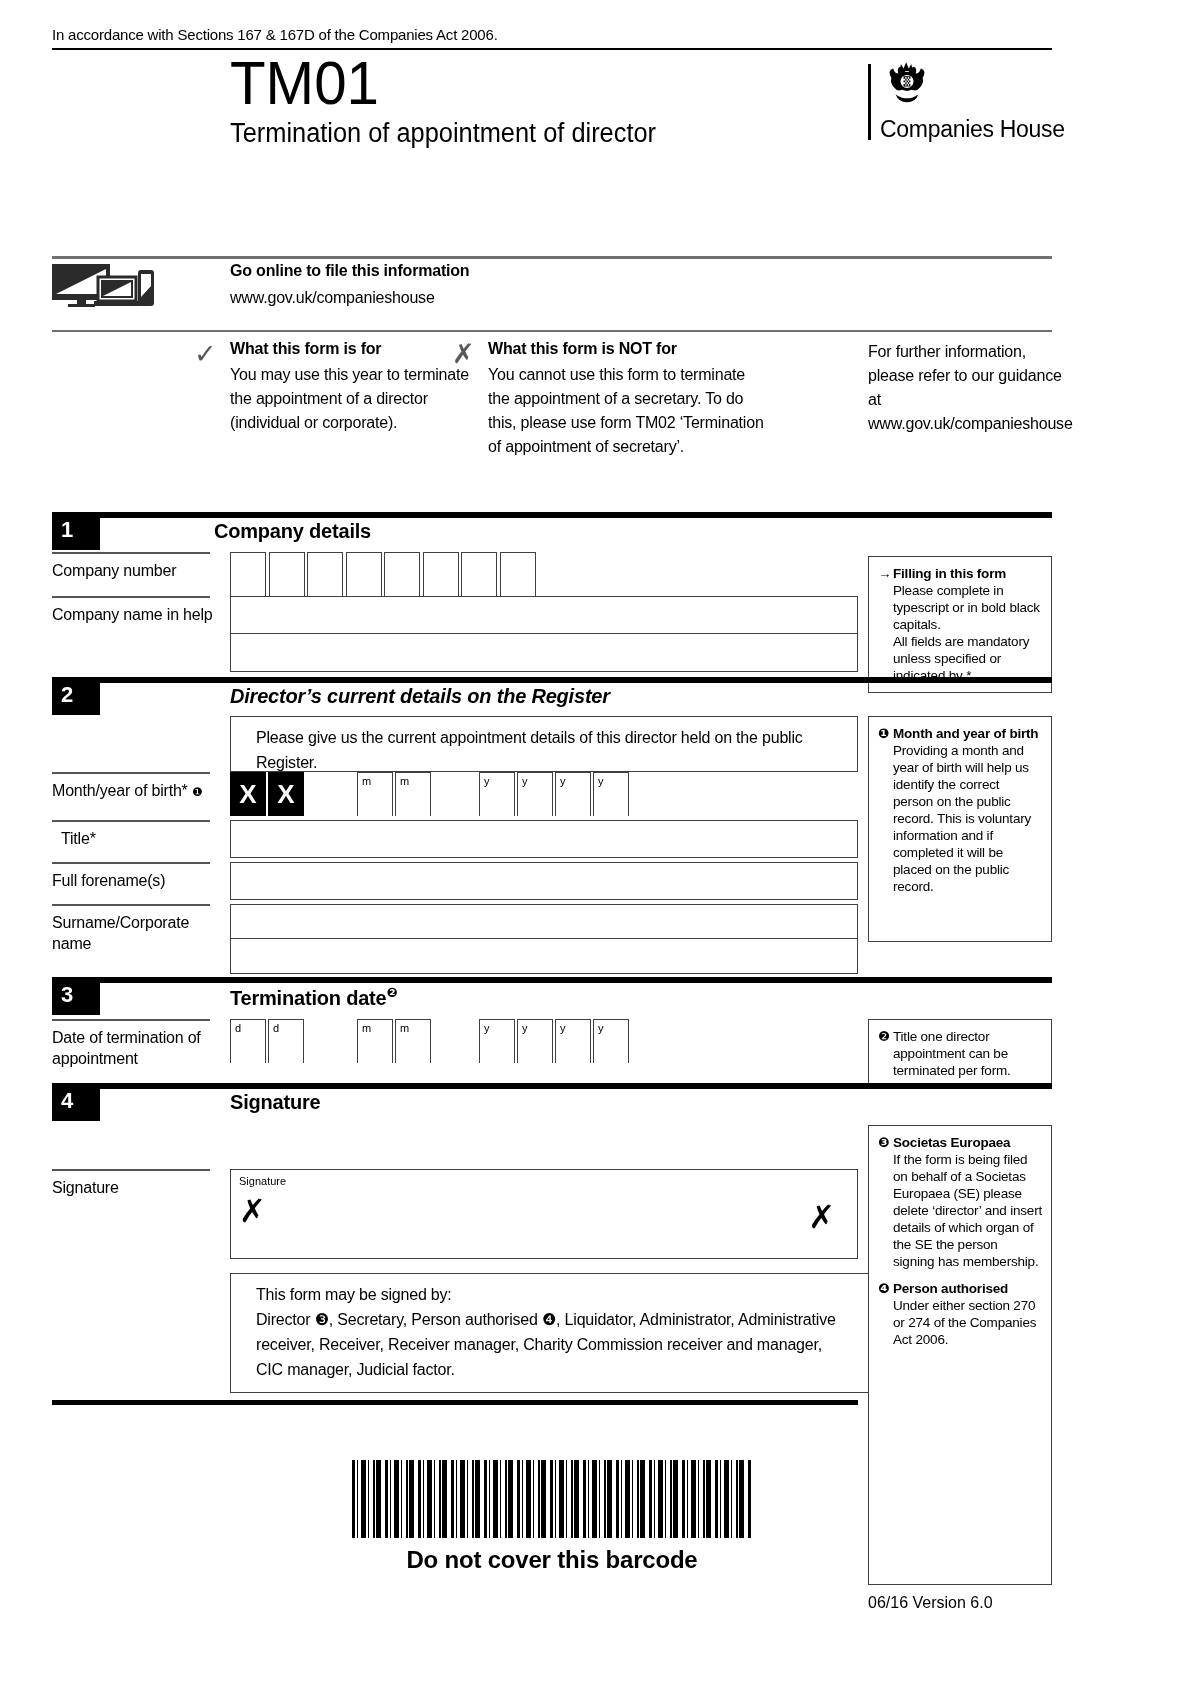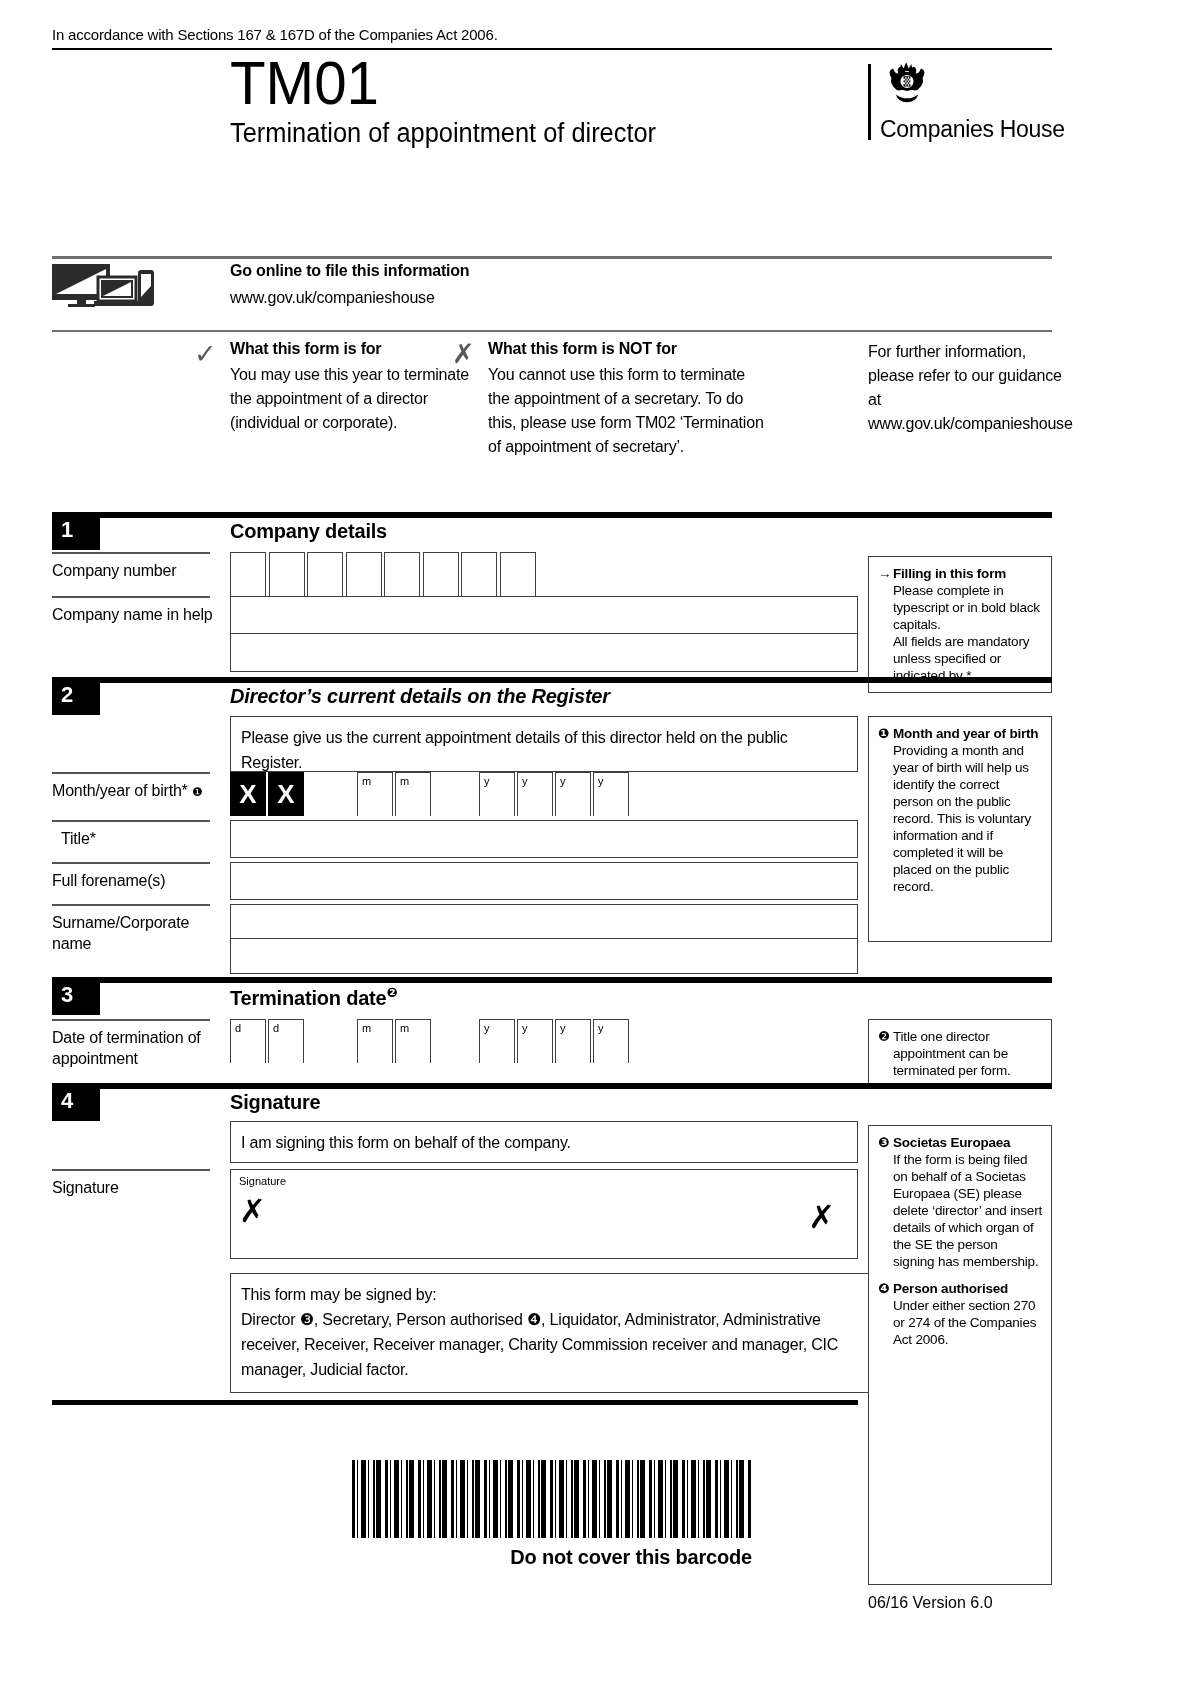--- a/index.html
+++ b/index.html
@@ -24,21 +24,21 @@
   .notebox{box-sizing:border-box;border:1.2px solid #3f3f3f;background:#fff;width:184px;
            padding:8px 9px;font-size:13.5px;line-height:17px;letter-spacing:-.2px;}
   .notehead{font-weight:700;display:flex;}
   .notehead .mk{flex:0 0 15px;}
   .notebody{padding-left:15px;white-space:pre-line;}
   .notegap{height:10px;}
   .bigtext{font-size:16px;letter-spacing:-.2px;line-height:25px;}
   .purposehead{font-size:16px;font-weight:700;letter-spacing:-.2px;}
   .purposebody{font-size:16px;letter-spacing:-.2px;line-height:24px;}
   .purposeicon{font-size:27px;font-weight:700;color:#58595b;}
-  .boxtext{box-sizing:border-box;border:1.2px solid #3f3f3f;padding:8px 10px;font-size:16px;
+  .boxtext{box-sizing:border-box;border:1.2px solid #3f3f3f;padding:8px 25px;font-size:16px;
            line-height:25px;letter-spacing:-.2px;}
   .xmark{font-size:32px;font-weight:700;}
   .barcode{background:repeating-linear-gradient(90deg,
       #000 0 3px,#fff 3px 5px,#000 5px 6px,#fff 6px 9px,#000 9px 14px,#fff 14px 16px,
       #000 16px 17px,#fff 17px 21px,#000 21px 23px,#fff 23px 24px,#000 24px 29px,#fff 29px 33px);}
 </style>
 </head>
 <body>
 
 <div id="page">
@@ -89,21 +89,21 @@
   <div class="abs purposebody" style="left:230px;top:363px;width:262px;">You may use this year to terminate the appointment of a director (individual or corporate).</div>
 
   <div class="abs purposeicon" style="left:452px;top:338px;">✗</div>
   <div class="abs purposehead" style="left:488px;top:340px;">What this form is NOT for</div>
   <div class="abs purposebody" style="left:488px;top:363px;width:276px;">You cannot use this form to terminate the appointment of a secretary. To do this, please use form TM02 ‘Termination of appointment of secretary’.</div>
 
   <div class="abs purposebody" style="left:868px;top:340px;width:200px;">For further information, please refer to our guidance at www.gov.uk/companieshouse</div>
 
   <div class="abs secbar" style="left:52px;top:512px;width:1000px;"></div>
   <div class="abs secnum" style="left:52px;top:512px;">1</div>
-  <div class="abs sectitle" style="left:230px;top:520px;">Company details</div>
+  <div class="abs sectitle" style="left:214px;top:520px;">Company details</div>
 
   <div class="abs lblrule" style="left:52px;top:552px;"></div>
   <div class="abs lbl" style="left:52px;top:560px;width:170px;">Company number</div>
   <div class="abs cell" style="left:230px;top:552px;"></div>
   <div class="abs cell" style="left:269px;top:552px;"></div>
   <div class="abs cell" style="left:307px;top:552px;"></div>
   <div class="abs cell" style="left:346px;top:552px;"></div>
   <div class="abs cell" style="left:384px;top:552px;"></div>
   <div class="abs cell" style="left:423px;top:552px;"></div>
   <div class="abs cell" style="left:461px;top:552px;"></div>
@@ -180,21 +180,20 @@
     <div class="notehead" style="font-weight:400;">
         <span class="mk">❷</span>
         <span>Title one director appointment can be terminated per form.</span>
       </div>
   </div>
 
   <div class="abs secbar" style="left:52px;top:1083px;width:1000px;"></div>
   <div class="abs secnum" style="left:52px;top:1083px;">4</div>
   <div class="abs sectitle" style="left:230px;top:1091px;">Signature</div>
 
-  <div class="abs boxtext" style="left:230px;top:1121px;width:628px;height:42px;">I am signing this form on behalf of the company.</div>
 
   <div class="abs lblrule" style="left:52px;top:1169px;"></div>
   <div class="abs lbl" style="left:52px;top:1177px;">Signature</div>
   <div class="abs inputbox" style="left:230px;top:1169px;width:628px;height:90px;">
     <div style="font-size:11px;padding:5px 0 0 8px;">Signature</div>
     <div class="xmark" style="position:absolute;left:8px;top:22px;">✗</div>
     <div class="xmark" style="position:absolute;right:22px;top:28px;">✗</div>
   </div>
 
   <div class="abs boxtext" style="left:230px;top:1273px;width:648px;height:120px;">
@@ -212,17 +211,17 @@
     <div class="notehead">
         <span class="mk">❹</span>
         <span>Person authorised</span>
       </div>
     <div class="notebody">Under either section 270 or 274 of the Companies Act 2006.</div>
   </div>
 
   <div class="abs" style="left:52px;top:1400px;width:806px;height:5px;background:#000;"></div>
 
   <div class="abs barcode" style="left:352px;top:1460px;width:400px;height:78px;"></div>
-  <div class="abs" style="left:352px;top:1546px;width:400px;text-align:right;font-size:20px;font-weight:700;letter-spacing:-.2px;">Do not cover this barcode</div>
+  <div class="abs" style="left:352px;top:1546px;width:400px;text-align:center;font-size:24px;font-weight:700;letter-spacing:-.2px;">Do not cover this barcode</div>
 
   <div class="abs" style="left:868px;top:1594px;font-size:16px;">06/16 Version 6.0</div>
 
 </div>
 
 </body></html>

